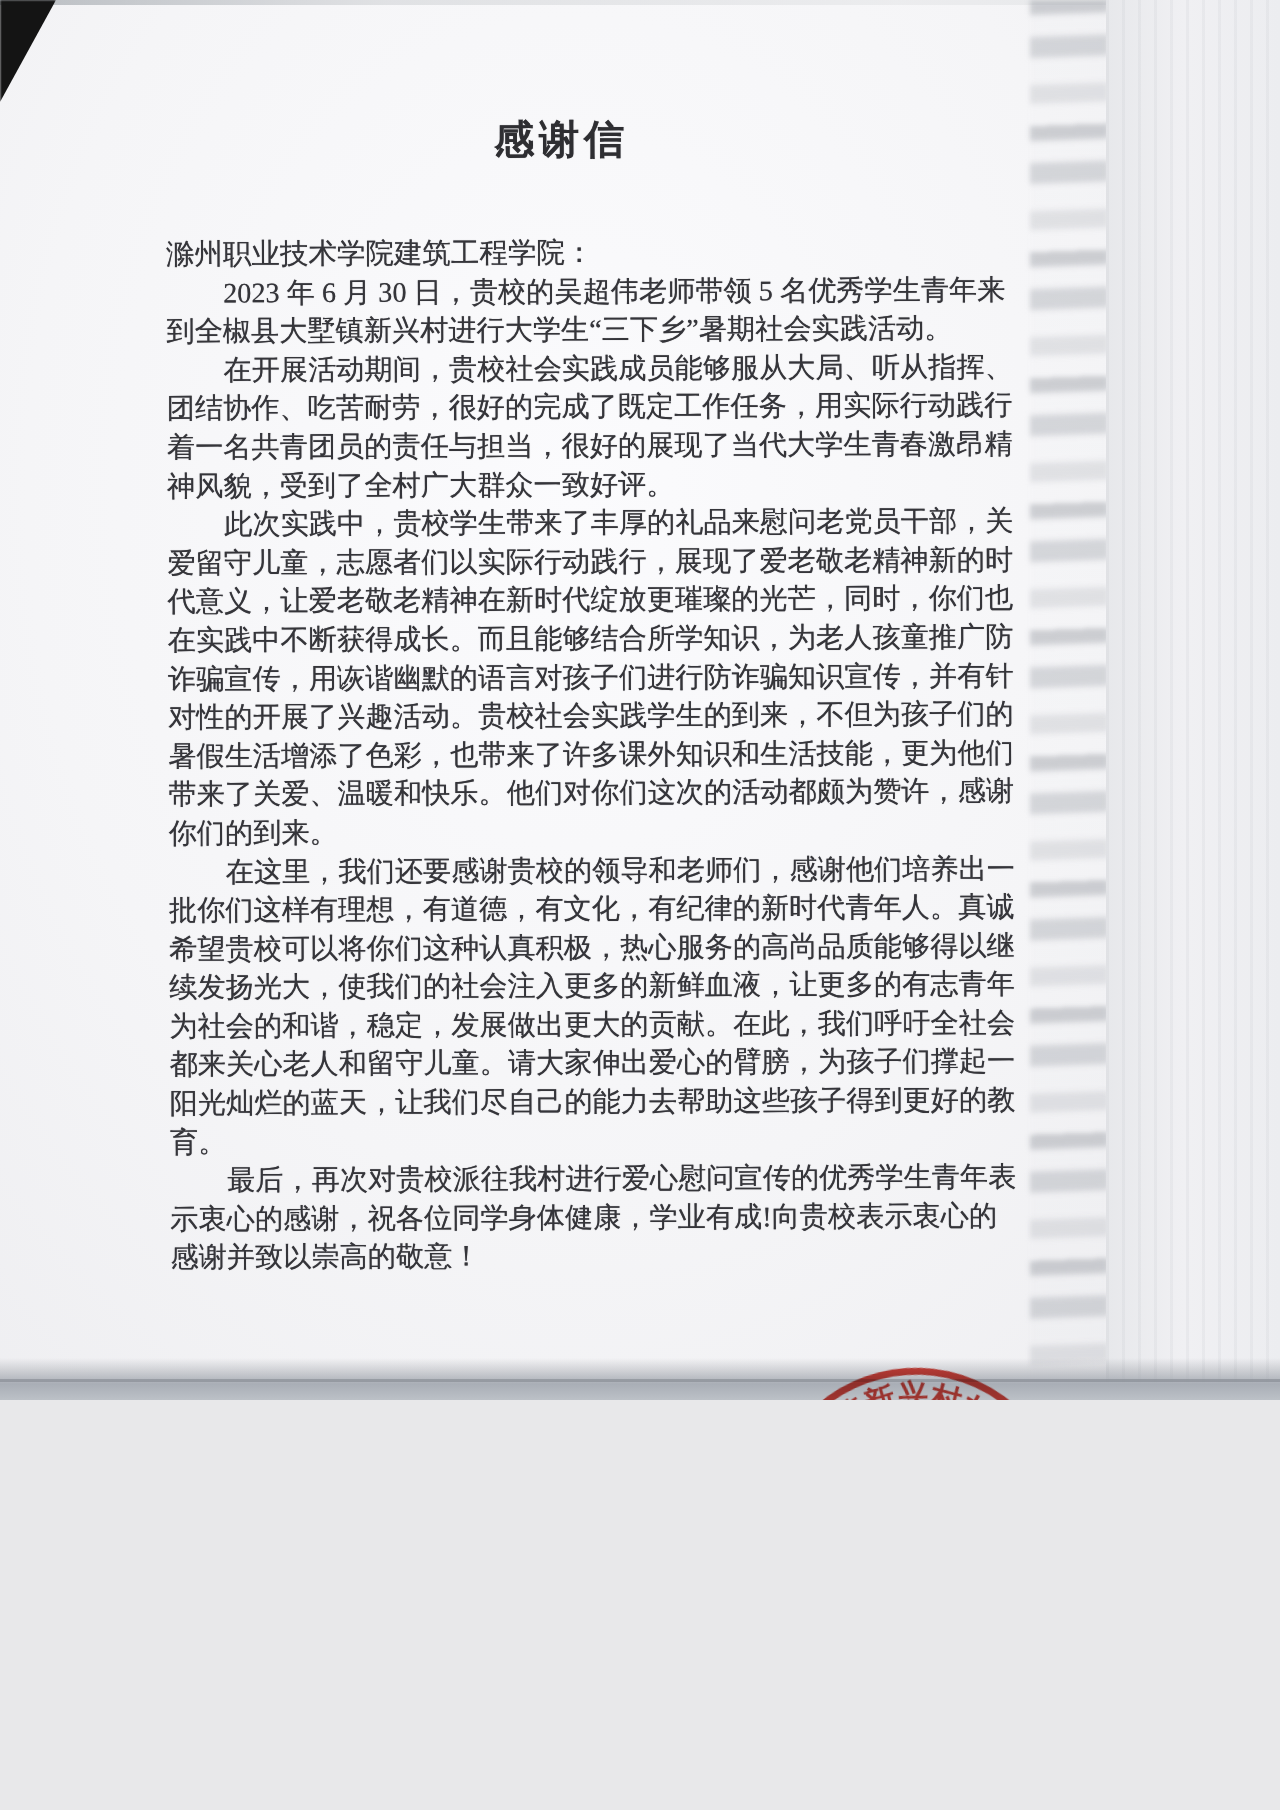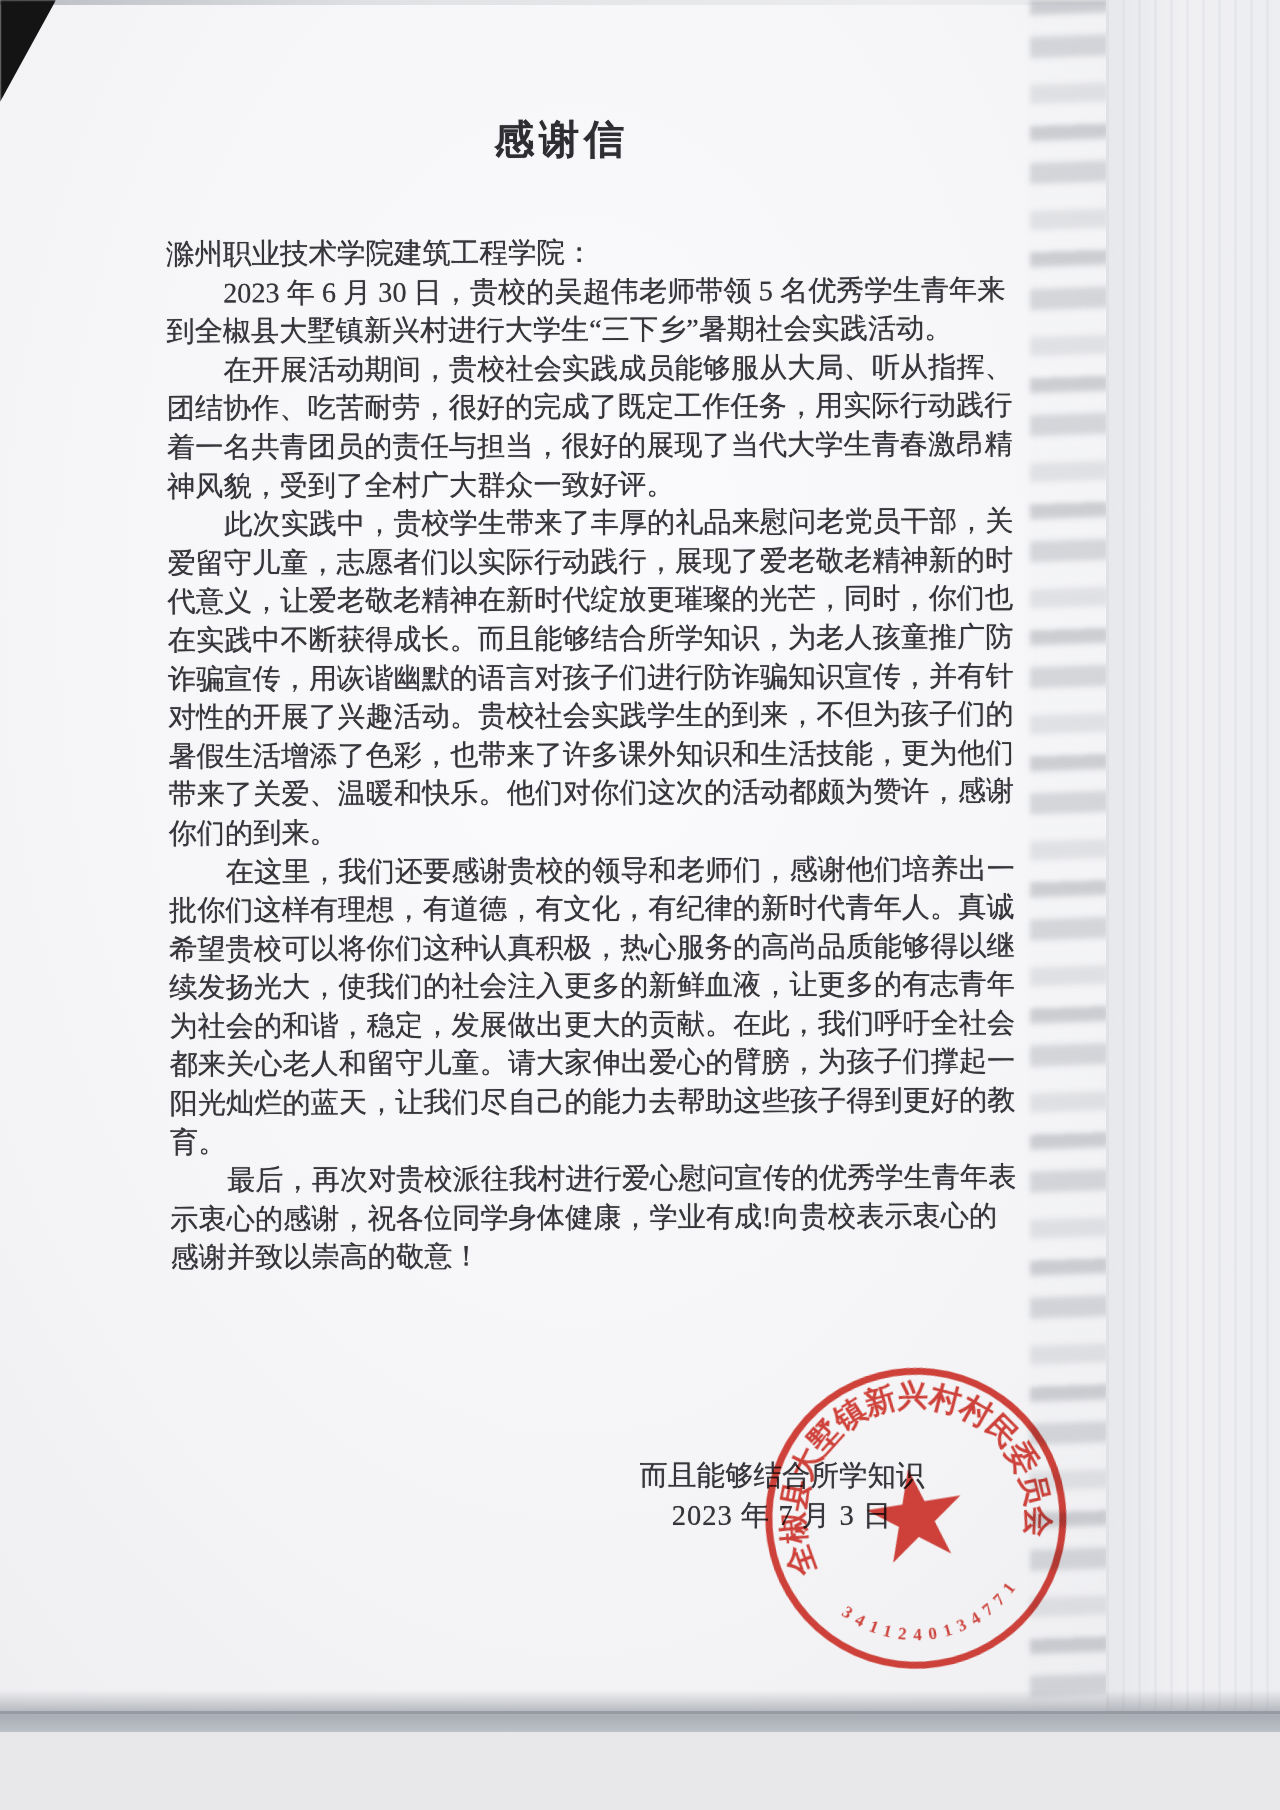--- a/index.html
+++ b/index.html
@@ -1,17 +1,17 @@
 <!DOCTYPE html>
 <html><head>
 <meta charset="utf-8">
 <style>
   html,body{margin:0;padding:0;background:#e8e8ea;}
   .scan{
-    position:relative;width:1280px;height:1732px;overflow:hidden;
+    position:relative;width:1280px;height:1400px;overflow:hidden;
     background:
       radial-gradient(ellipse at 45% 35%, #fbfbfd 0%, #f5f5f7 55%, #ededf0 100%);
     font-family:"Liberation Serif","DejaVu Serif",serif;
   }
   
   .corner-tl{position:absolute;top:0;left:0;width:56px;height:102px;
     background:#141414;clip-path:polygon(0 0,100% 0,0 100%);filter:blur(1px);}
   .edge-top{position:absolute;top:0;left:0;right:0;height:5px;
     background:linear-gradient(90deg,#9aa0a6,#d4d6d9 30%,#e6e7e9 70%,#dfe0e3);opacity:.65;}
   .band-noise{position:absolute;top:0;bottom:0;left:1030px;width:78px;

